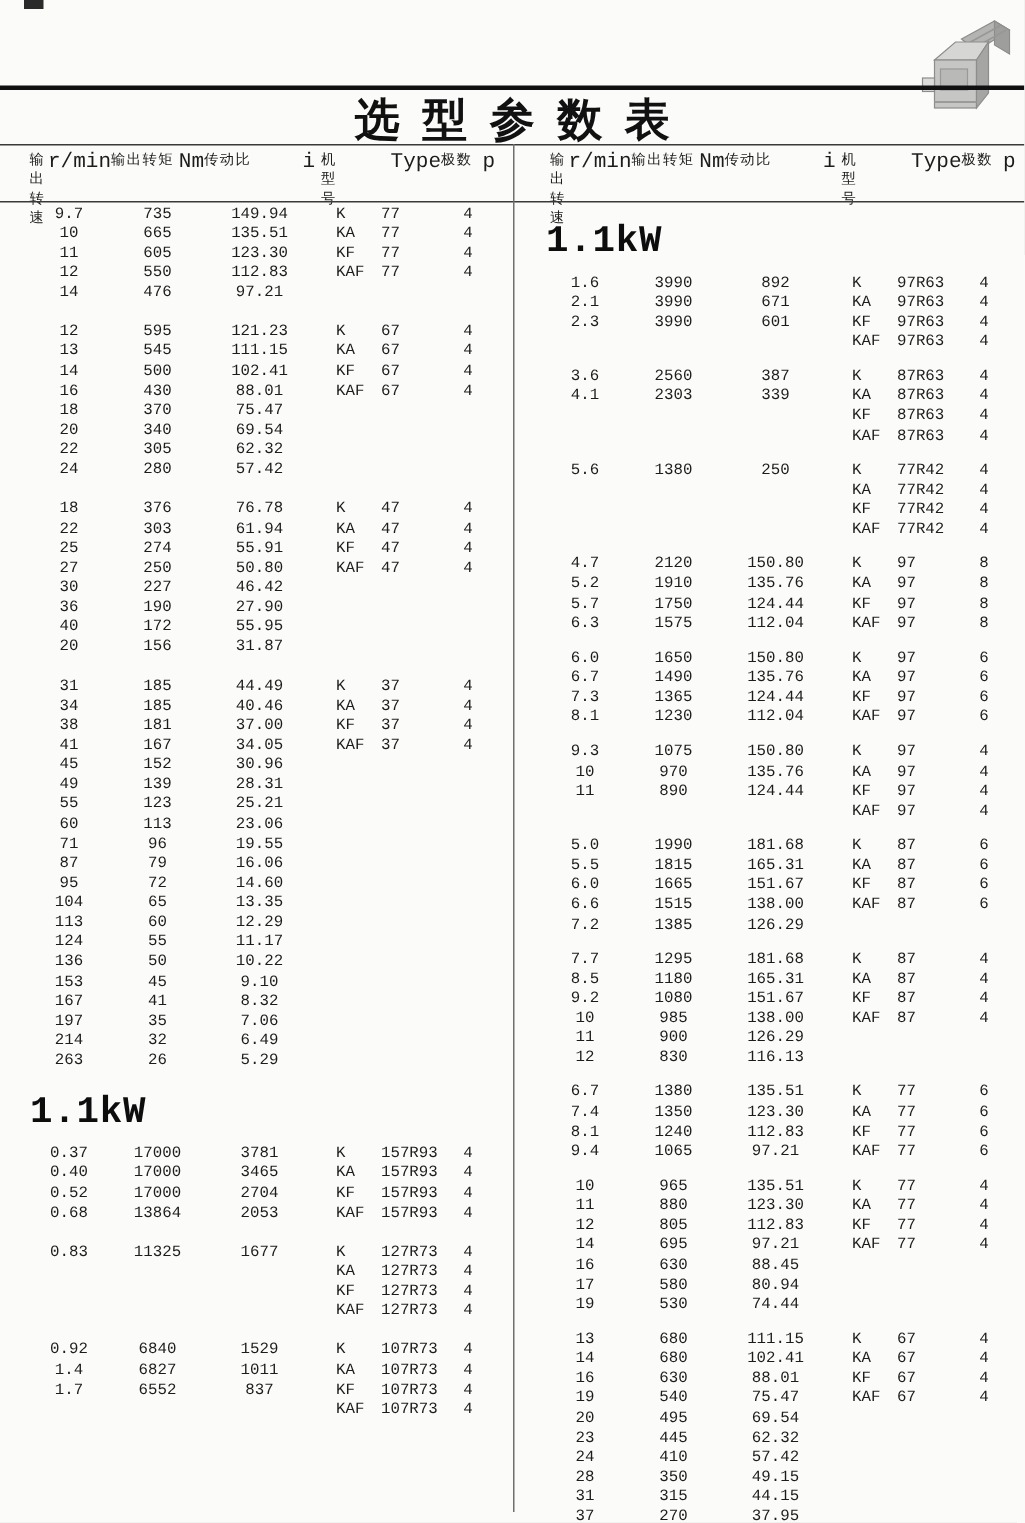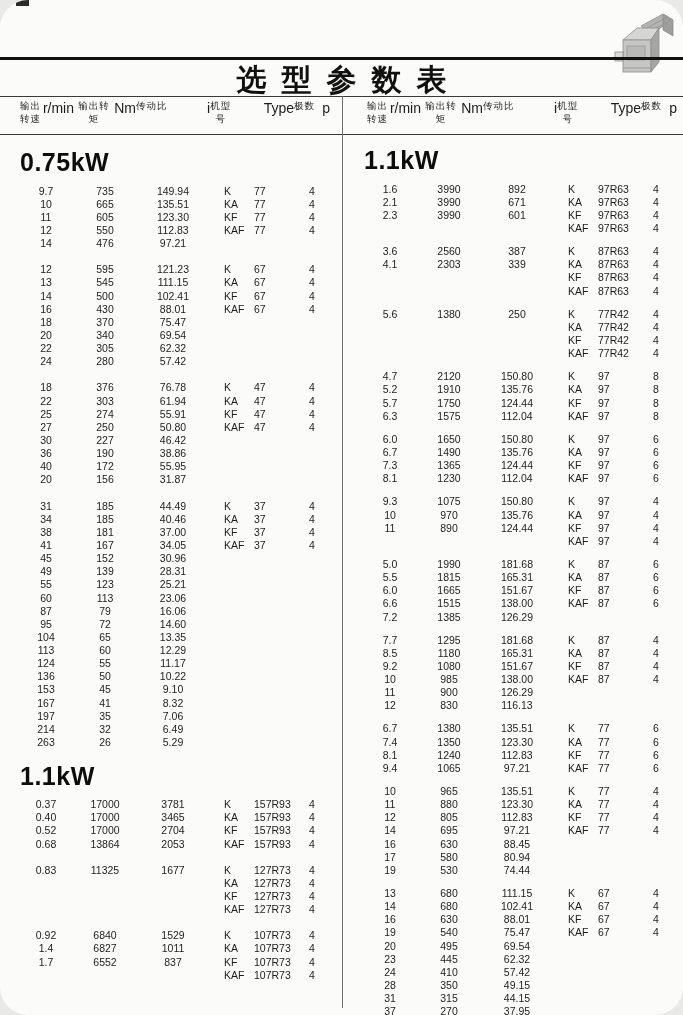--- a/index.html
+++ b/index.html
@@ -1,23 +1,22 @@
 <!DOCTYPE html>
 <html><head>
 <meta charset="utf-8">
 <style>
   html,body{margin:0;padding:0;background:#e9e9e7;}
   .page{
     position:relative;
     width:683px;height:1015px;
     background:#fbfbf9;
-    font-family:Liberation Sans, sans-serif;
+    font-family:Liberation Mono, monospace;
     color:#1c1c1c;
     overflow:hidden;
-    border-radius:28px;
   }
   .scan-mark{position:absolute;left:16px;top:0;width:13px;height:6px;background:#2a2a2a;}
   .rule-thick{position:absolute;left:0;top:57px;width:683px;height:3px;background:#101010;}
   .rule-thin-1{position:absolute;left:0;top:96px;width:683px;height:1px;background:#3a3a3a;}
   .rule-thin-2{position:absolute;left:0;top:134px;width:683px;height:1px;background:#3a3a3a;}
   .v-divider{position:absolute;left:342px;top:96px;width:1px;height:912px;background:#6f6f6f;}
   .title{
     position:absolute;left:0;top:60px;width:683px;
     text-align:center;font-size:30px;font-weight:bold;
     letter-spacing:15px;text-indent:15px;color:#111;
@@ -119,21 +118,20 @@
         <div class="hzh">极数</div>
         <div class="hen">p</div>
       </div>
     </div>
 
   <div class="rule-thin-2"></div>
   <div class="v-divider"></div>
 
   <div class="cols">
     <div class="halfcol left">
-        <div class="kw">0.75kW</div>
         <div class="block">
           <div class="row"><span class="cell c0">9.7</span><span class="cell c1">735</span><span class="cell c2">149.94</span><span class="cell c3"><span class="tp">K</span><span class="ts">77</span></span><span class="cell c4">4</span></div>
           <div class="row"><span class="cell c0">10</span><span class="cell c1">665</span><span class="cell c2">135.51</span><span class="cell c3"><span class="tp">KA</span><span class="ts">77</span></span><span class="cell c4">4</span></div>
           <div class="row"><span class="cell c0">11</span><span class="cell c1">605</span><span class="cell c2">123.30</span><span class="cell c3"><span class="tp">KF</span><span class="ts">77</span></span><span class="cell c4">4</span></div>
           <div class="row"><span class="cell c0">12</span><span class="cell c1">550</span><span class="cell c2">112.83</span><span class="cell c3"><span class="tp">KAF</span><span class="ts">77</span></span><span class="cell c4">4</span></div>
           <div class="row"><span class="cell c0">14</span><span class="cell c1">476</span><span class="cell c2">97.21</span><span class="cell c3"><span class="tp"></span><span class="ts"></span></span><span class="cell c4"></span></div>
         </div>
         <div class="block">
           <div class="row"><span class="cell c0">12</span><span class="cell c1">595</span><span class="cell c2">121.23</span><span class="cell c3"><span class="tp">K</span><span class="ts">67</span></span><span class="cell c4">4</span></div>
           <div class="row"><span class="cell c0">13</span><span class="cell c1">545</span><span class="cell c2">111.15</span><span class="cell c3"><span class="tp">KA</span><span class="ts">67</span></span><span class="cell c4">4</span></div>
@@ -143,33 +141,34 @@
           <div class="row"><span class="cell c0">20</span><span class="cell c1">340</span><span class="cell c2">69.54</span><span class="cell c3"><span class="tp"></span><span class="ts"></span></span><span class="cell c4"></span></div>
           <div class="row"><span class="cell c0">22</span><span class="cell c1">305</span><span class="cell c2">62.32</span><span class="cell c3"><span class="tp"></span><span class="ts"></span></span><span class="cell c4"></span></div>
           <div class="row"><span class="cell c0">24</span><span class="cell c1">280</span><span class="cell c2">57.42</span><span class="cell c3"><span class="tp"></span><span class="ts"></span></span><span class="cell c4"></span></div>
         </div>
         <div class="block">
           <div class="row"><span class="cell c0">18</span><span class="cell c1">376</span><span class="cell c2">76.78</span><span class="cell c3"><span class="tp">K</span><span class="ts">47</span></span><span class="cell c4">4</span></div>
           <div class="row"><span class="cell c0">22</span><span class="cell c1">303</span><span class="cell c2">61.94</span><span class="cell c3"><span class="tp">KA</span><span class="ts">47</span></span><span class="cell c4">4</span></div>
           <div class="row"><span class="cell c0">25</span><span class="cell c1">274</span><span class="cell c2">55.91</span><span class="cell c3"><span class="tp">KF</span><span class="ts">47</span></span><span class="cell c4">4</span></div>
           <div class="row"><span class="cell c0">27</span><span class="cell c1">250</span><span class="cell c2">50.80</span><span class="cell c3"><span class="tp">KAF</span><span class="ts">47</span></span><span class="cell c4">4</span></div>
           <div class="row"><span class="cell c0">30</span><span class="cell c1">227</span><span class="cell c2">46.42</span><span class="cell c3"><span class="tp"></span><span class="ts"></span></span><span class="cell c4"></span></div>
-          <div class="row"><span class="cell c0">36</span><span class="cell c1">190</span><span class="cell c2">38.86</span><span class="cell c3"><span class="tp"></span><span class="ts"></span></span><span class="cell c4"></span></div>
+          <div class="row"><span class="cell c0">36</span><span class="cell c1">190</span><span class="cell c2">27.90</span><span class="cell c3"><span class="tp"></span><span class="ts"></span></span><span class="cell c4"></span></div>
           <div class="row"><span class="cell c0">40</span><span class="cell c1">172</span><span class="cell c2">55.95</span><span class="cell c3"><span class="tp"></span><span class="ts"></span></span><span class="cell c4"></span></div>
           <div class="row"><span class="cell c0">20</span><span class="cell c1">156</span><span class="cell c2">31.87</span><span class="cell c3"><span class="tp"></span><span class="ts"></span></span><span class="cell c4"></span></div>
         </div>
         <div class="block">
           <div class="row"><span class="cell c0">31</span><span class="cell c1">185</span><span class="cell c2">44.49</span><span class="cell c3"><span class="tp">K</span><span class="ts">37</span></span><span class="cell c4">4</span></div>
           <div class="row"><span class="cell c0">34</span><span class="cell c1">185</span><span class="cell c2">40.46</span><span class="cell c3"><span class="tp">KA</span><span class="ts">37</span></span><span class="cell c4">4</span></div>
           <div class="row"><span class="cell c0">38</span><span class="cell c1">181</span><span class="cell c2">37.00</span><span class="cell c3"><span class="tp">KF</span><span class="ts">37</span></span><span class="cell c4">4</span></div>
           <div class="row"><span class="cell c0">41</span><span class="cell c1">167</span><span class="cell c2">34.05</span><span class="cell c3"><span class="tp">KAF</span><span class="ts">37</span></span><span class="cell c4">4</span></div>
           <div class="row"><span class="cell c0">45</span><span class="cell c1">152</span><span class="cell c2">30.96</span><span class="cell c3"><span class="tp"></span><span class="ts"></span></span><span class="cell c4"></span></div>
           <div class="row"><span class="cell c0">49</span><span class="cell c1">139</span><span class="cell c2">28.31</span><span class="cell c3"><span class="tp"></span><span class="ts"></span></span><span class="cell c4"></span></div>
           <div class="row"><span class="cell c0">55</span><span class="cell c1">123</span><span class="cell c2">25.21</span><span class="cell c3"><span class="tp"></span><span class="ts"></span></span><span class="cell c4"></span></div>
           <div class="row"><span class="cell c0">60</span><span class="cell c1">113</span><span class="cell c2">23.06</span><span class="cell c3"><span class="tp"></span><span class="ts"></span></span><span class="cell c4"></span></div>
+          <div class="row"><span class="cell c0">71</span><span class="cell c1">96</span><span class="cell c2">19.55</span><span class="cell c3"><span class="tp"></span><span class="ts"></span></span><span class="cell c4"></span></div>
           <div class="row"><span class="cell c0">87</span><span class="cell c1">79</span><span class="cell c2">16.06</span><span class="cell c3"><span class="tp"></span><span class="ts"></span></span><span class="cell c4"></span></div>
           <div class="row"><span class="cell c0">95</span><span class="cell c1">72</span><span class="cell c2">14.60</span><span class="cell c3"><span class="tp"></span><span class="ts"></span></span><span class="cell c4"></span></div>
           <div class="row"><span class="cell c0">104</span><span class="cell c1">65</span><span class="cell c2">13.35</span><span class="cell c3"><span class="tp"></span><span class="ts"></span></span><span class="cell c4"></span></div>
           <div class="row"><span class="cell c0">113</span><span class="cell c1">60</span><span class="cell c2">12.29</span><span class="cell c3"><span class="tp"></span><span class="ts"></span></span><span class="cell c4"></span></div>
           <div class="row"><span class="cell c0">124</span><span class="cell c1">55</span><span class="cell c2">11.17</span><span class="cell c3"><span class="tp"></span><span class="ts"></span></span><span class="cell c4"></span></div>
           <div class="row"><span class="cell c0">136</span><span class="cell c1">50</span><span class="cell c2">10.22</span><span class="cell c3"><span class="tp"></span><span class="ts"></span></span><span class="cell c4"></span></div>
           <div class="row"><span class="cell c0">153</span><span class="cell c1">45</span><span class="cell c2">9.10</span><span class="cell c3"><span class="tp"></span><span class="ts"></span></span><span class="cell c4"></span></div>
           <div class="row"><span class="cell c0">167</span><span class="cell c1">41</span><span class="cell c2">8.32</span><span class="cell c3"><span class="tp"></span><span class="ts"></span></span><span class="cell c4"></span></div>
           <div class="row"><span class="cell c0">197</span><span class="cell c1">35</span><span class="cell c2">7.06</span><span class="cell c3"><span class="tp"></span><span class="ts"></span></span><span class="cell c4"></span></div>
           <div class="row"><span class="cell c0">214</span><span class="cell c1">32</span><span class="cell c2">6.49</span><span class="cell c3"><span class="tp"></span><span class="ts"></span></span><span class="cell c4"></span></div>

